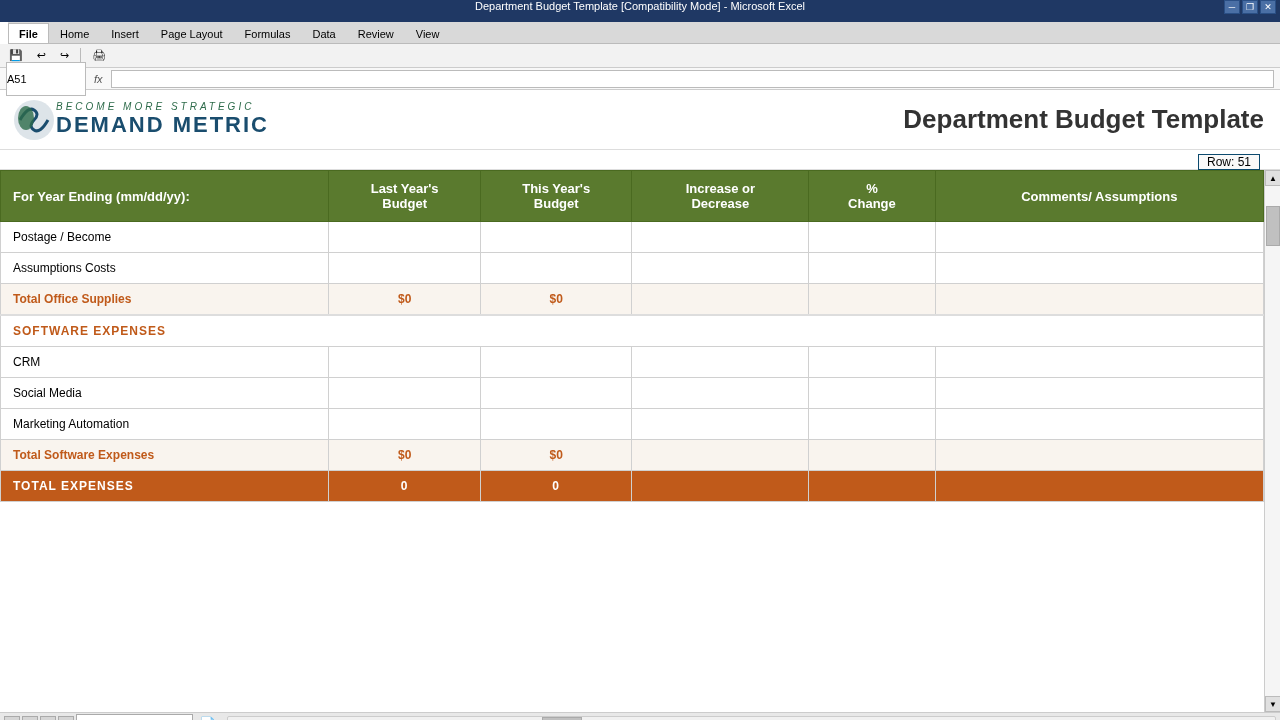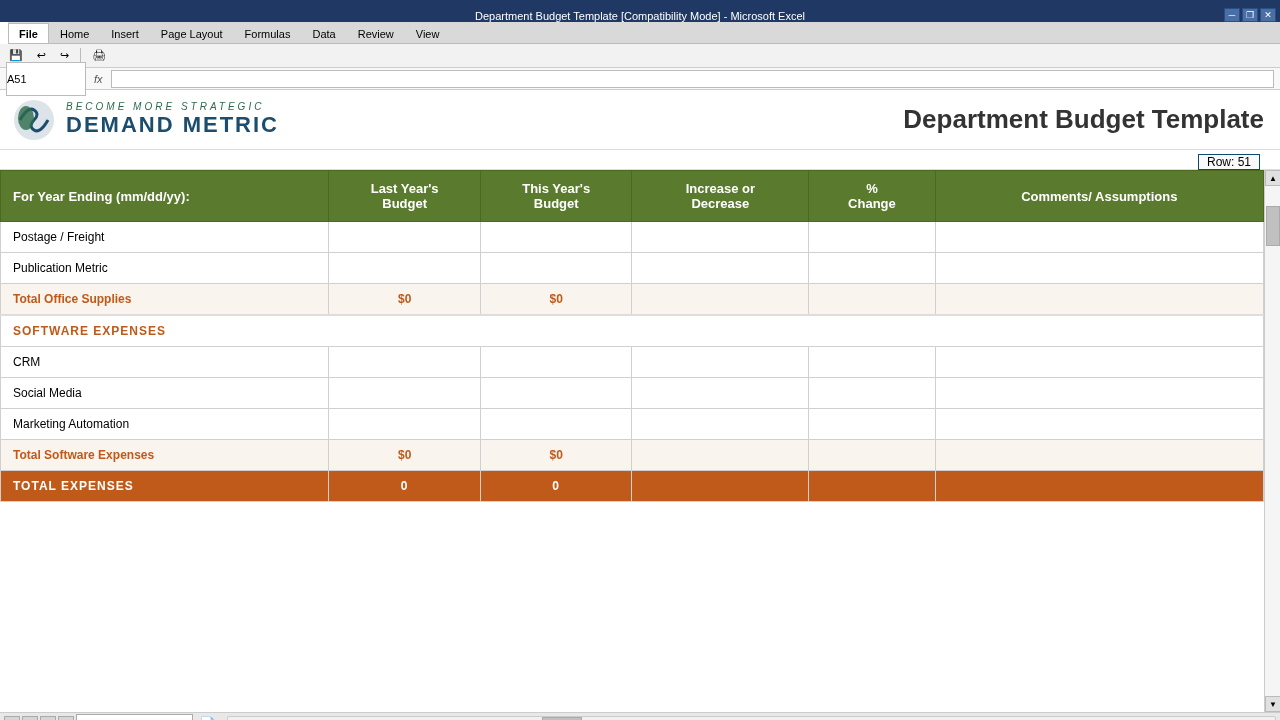--- a/index.html
+++ b/index.html
@@ -4,21 +4,21 @@
   <style>
     * { margin: 0; padding: 0; box-sizing: border-box; }
     body { font-family: 'Segoe UI', Arial, sans-serif; font-size: 12px; background: #fff; width: 1280px; height: 720px; overflow: hidden; }
 
     
     .title-bar {
       background: #1f3864;
       color: #fff;
       height: 22px;
       display: flex;
-      align-items: flex-end;
+      align-items: flex-start;
       justify-content: center;
       font-size: 11px;
       position: relative;
     }
     .title-bar-controls {
       position: absolute;
       right: 4px;
       display: flex;
       gap: 2px;
     }
@@ -80,21 +80,21 @@
       align-items: center;
       justify-content: space-between;
       padding: 8px 16px 8px 12px;
       background: #fff;
       border-bottom: 1px solid #ddd;
       height: 60px;
     }
     .logo-area {
       display: flex;
       align-items: center;
-      gap: 10px;
+      gap: 0;
     }
     .logo-icon {
       width: 44px;
       height: 44px;
     }
     .logo-text-area {
       display: flex;
       flex-direction: column;
     }
     .logo-tagline {
@@ -363,30 +363,30 @@
           <th style="width:12%">Last Year's<br>Budget</th>
           <th style="width:12%">This Year's<br>Budget</th>
           <th style="width:14%">Increase or<br>Decrease</th>
           <th style="width:10%">%<br>Change</th>
           <th style="width:26%">Comments/ Assumptions</th>
         </tr>
       </thead>
       <tbody>
 
         <tr>
-          <td>Postage / Freight</td>
-          <td></td>
-          <td></td>
-          <td></td>
-          <td></td>
-          <td></td>
-        </tr>
-
-        <tr>
-          <td>Publication Metric</td>
+          <td>Postage / Become</td>
+          <td></td>
+          <td></td>
+          <td></td>
+          <td></td>
+          <td></td>
+        </tr>
+
+        <tr>
+          <td>Assumptions Costs</td>
           <td></td>
           <td></td>
           <td></td>
           <td></td>
           <td></td>
         </tr>
 
         <tr class="total-row">
           <td>Total Office Supplies</td>
           <td>$0</td>

